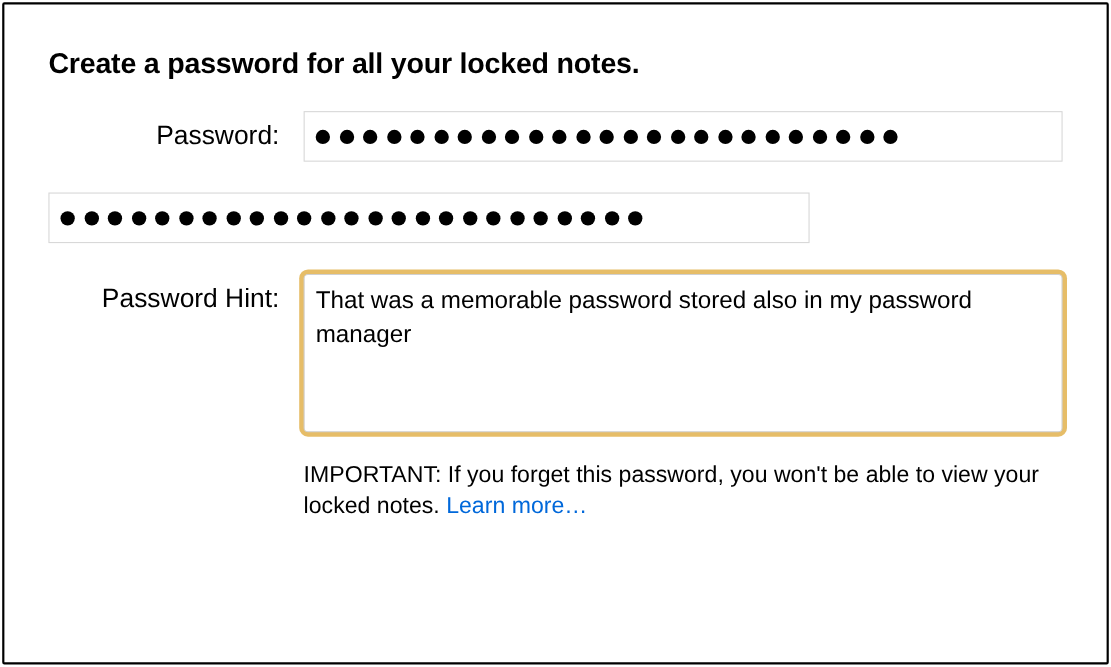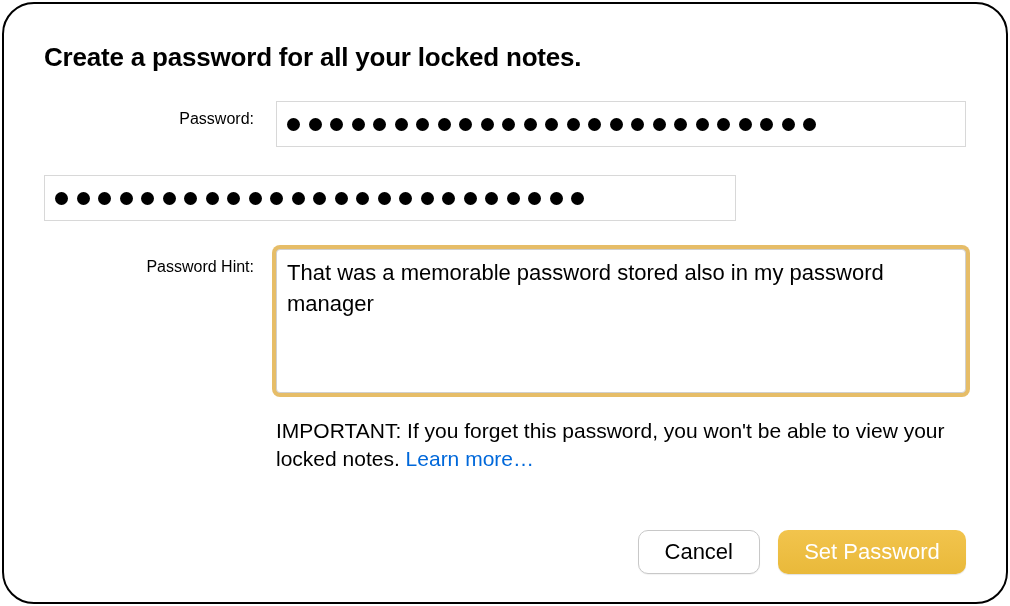--- a/index.html
+++ b/index.html
@@ -15,21 +15,21 @@
       position: relative;
     }
     .dialog {
       position: absolute;
       top: 2px;
       left: 2px;
       width: 1006px;
       height: 602px;
       background: #fff;
       border: 2px solid #000;
-      border-radius: 32px;
+      border-radius: 2px;
       padding: 38px 40px 30px 40px;
     }
     .title {
       font-size: 26px;
       font-weight: 700;
       color: #000;
       margin-bottom: 28px;
       letter-spacing: -0.2px;
     }
     .form-row {
@@ -37,21 +37,21 @@
       align-items: flex-start;
       margin-bottom: 28px;
     }
     .form-row.hint-row {
       margin-bottom: 20px;
     }
     .label {
       width: 232px;
       text-align: right;
       padding-right: 22px;
-      font-size: 16px;
+      font-size: 24px;
       color: #000;
       padding-top: 9px;
       flex-shrink: 0;
     }
     .input-wrap {
       flex: 1;
       max-width: 692px;
     }
     .pw-dots {
       display: flex;
@@ -217,18 +217,14 @@
     </div>
   </div>
 
   <div class="info-row">
     <div class="info-spacer"></div>
     <div class="info-text">
       <span>IMPORTANT: If you forget this password, you won't be able to view your locked notes. </span><a class="learn-more">Learn more…</a>
     </div>
   </div>
 
-  <div class="button-row">
-    <button class="btn btn-cancel">Cancel</button>
-    <button class="btn btn-primary">Set Password</button>
-  </div>
 
 </div>
 
 </body></html>

